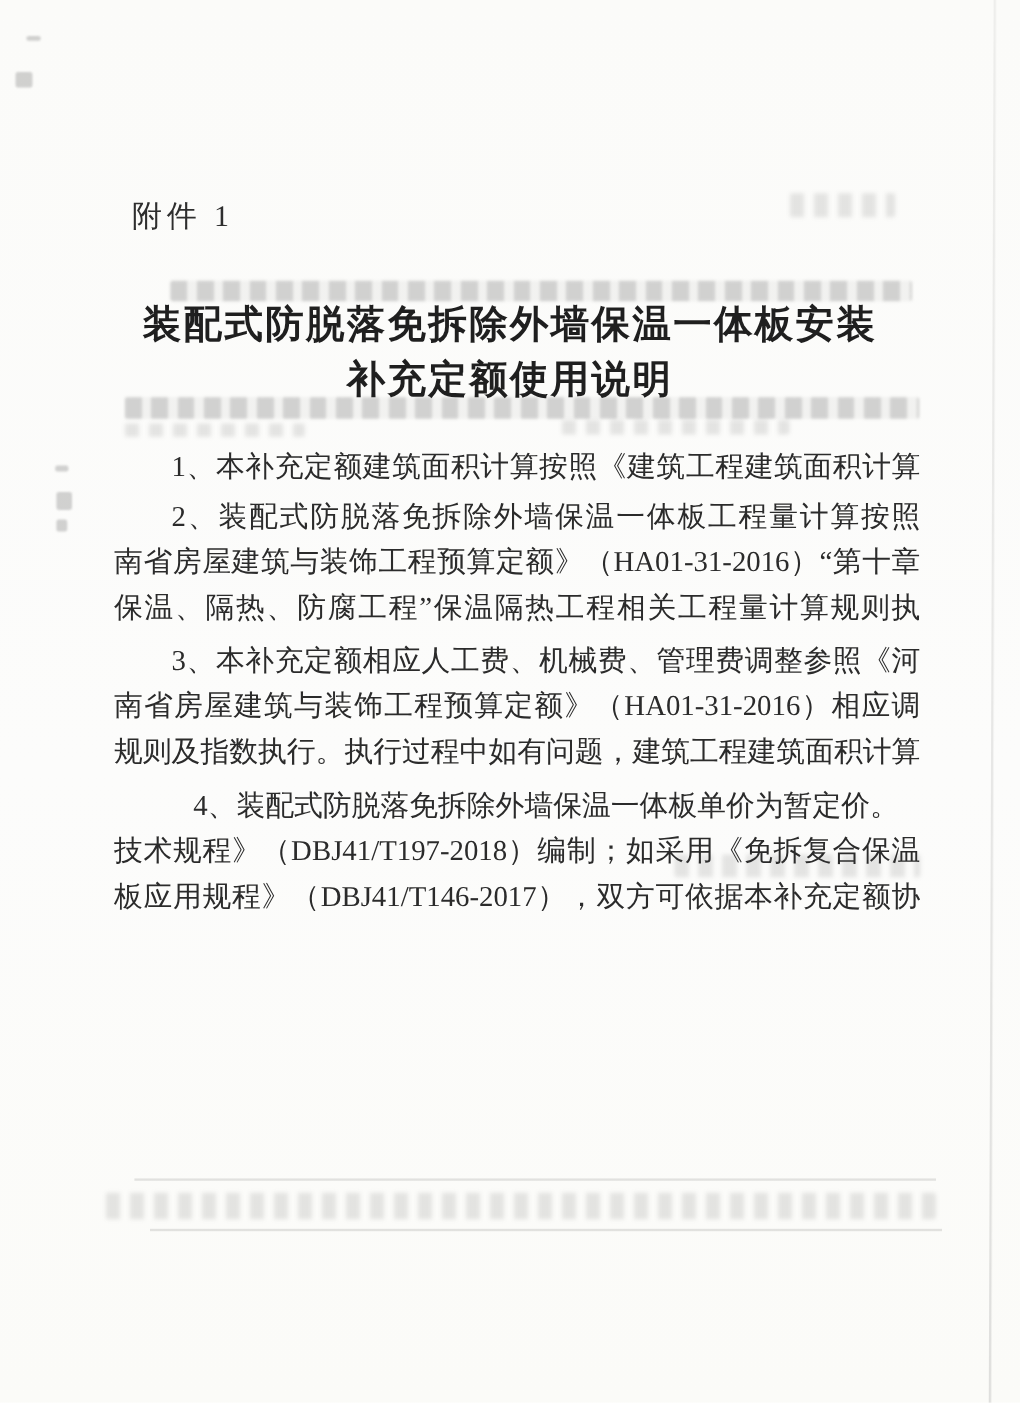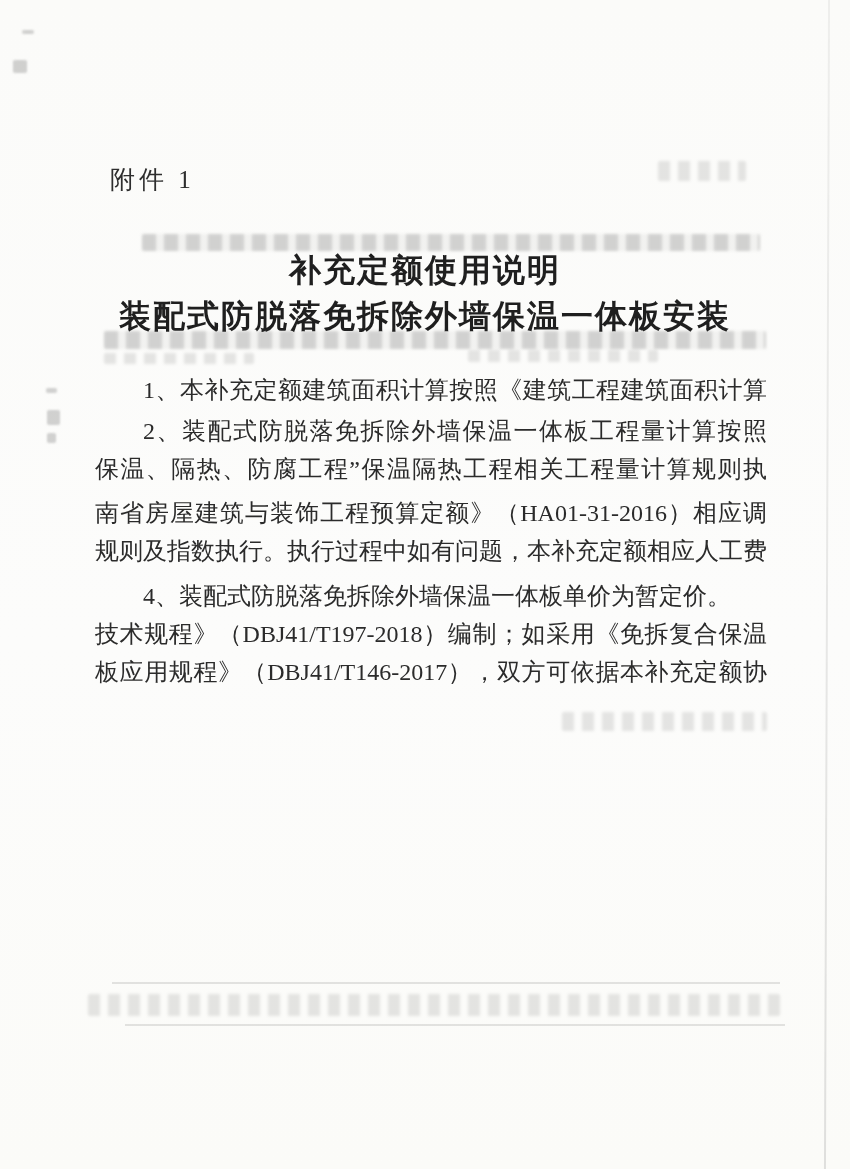--- a/index.html
+++ b/index.html
@@ -33,21 +33,21 @@
   }
   .para { margin:0; }
   .para.gap2 { margin-top:3px; }
   .para.gap5 { margin-top:6px; }
   .para.gap6 { margin-top:7px; }
   .line {
     height:38px; line-height:38px; overflow:hidden;
     white-space:normal;
     font-family:Liberation Serif, serif;
   }
-  .line.indent { text-indent:2em; }
+  .line.indent { text-indent:2em;text-align:center; }
   .line.fill { text-align:justify; }
   .line.fill::after { content:""; display:inline-block; width:100%; height:0; }
 
   
   .ghost {
     position:absolute;
     background:repeating-linear-gradient(90deg, rgba(70,70,70,0.13) 0px 12px, rgba(0,0,0,0) 12px 20px);
     filter:blur(1.8px);
     border-radius:2px;
   }
@@ -91,46 +91,48 @@
 
   <div class="smudge sm1"></div>
   <div class="smudge sm2"></div>
 
   <div class="attachment-label">附件 1</div>
   <div class="ghost g-attach"></div>
 
   <div class="ghost strong g-above-title"></div>
 
   <div class="doc-title">
+    <div>装配式防脱落免拆除外墙保温一体板安装</div>
     <div>补充定额使用说明</div>
-    <div>装配式防脱落免拆除外墙保温一体板安装</div>
   </div>
 
   <div class="ghost strong g-below-title1"></div>
   <div class="ghost g-below-title2"></div>
   <div class="ghost g-below-title3"></div>
 
   <div class="smudge sm3"></div>
   <div class="smudge sm4"></div>
   <div class="smudge sm5"></div>
 
   <div class="body-text">
 
     <div class="para">
       <div class="line indent fill">1、本补充定额建筑面积计算按照《建筑工程建筑面积计算</div>
     </div>
 
     <div class="para gap2">
       <div class="line indent fill">2、装配式防脱落免拆除外墙保温一体板工程量计算按照《河</div>
+      <div class="line fill">南省房屋建筑与装饰工程预算定额》（HA01-31-2016）“第十章</div>
       <div class="line fill">保温、隔热、防腐工程”保温隔热工程相关工程量计算规则执行。</div>
     </div>
 
     <div class="para gap5">
+      <div class="line indent fill">3、本补充定额相应人工费、机械费、管理费调整参照《河</div>
       <div class="line fill">南省房屋建筑与装饰工程预算定额》（HA01-31-2016）相应调整</div>
-      <div class="line fill">规则及指数执行。执行过程中如有问题，本补充定额相应人工费</div>
+      <div class="line fill">规则及指数执行。执行过程中如有问题，建筑工程建筑面积计算</div>
     </div>
 
     <div class="para gap6">
       <div class="line indent">4、装配式防脱落免拆除外墙保温一体板单价为暂定价。</div>
     </div>
 
     <div class="para">
       <div class="line fill">技术规程》（DBJ41/T197-2018）编制；如采用《免拆复合保温模</div>
       <div class="line fill">板应用规程》（DBJ41/T146-2017），双方可依据本补充定额协商。</div>
     </div>

